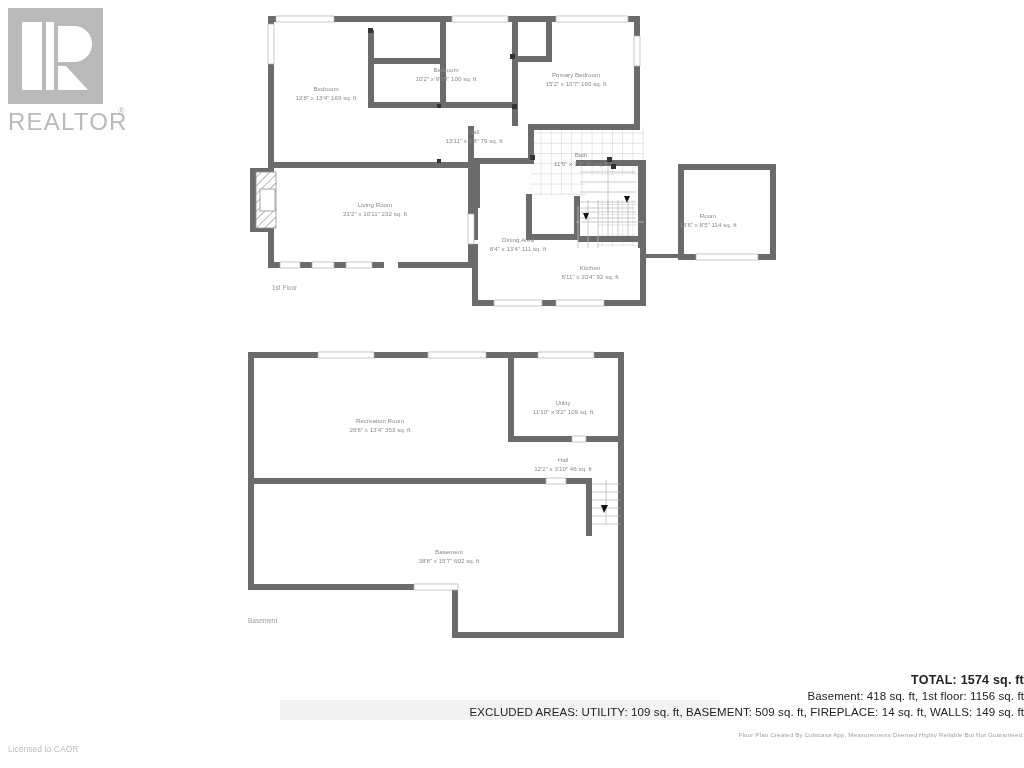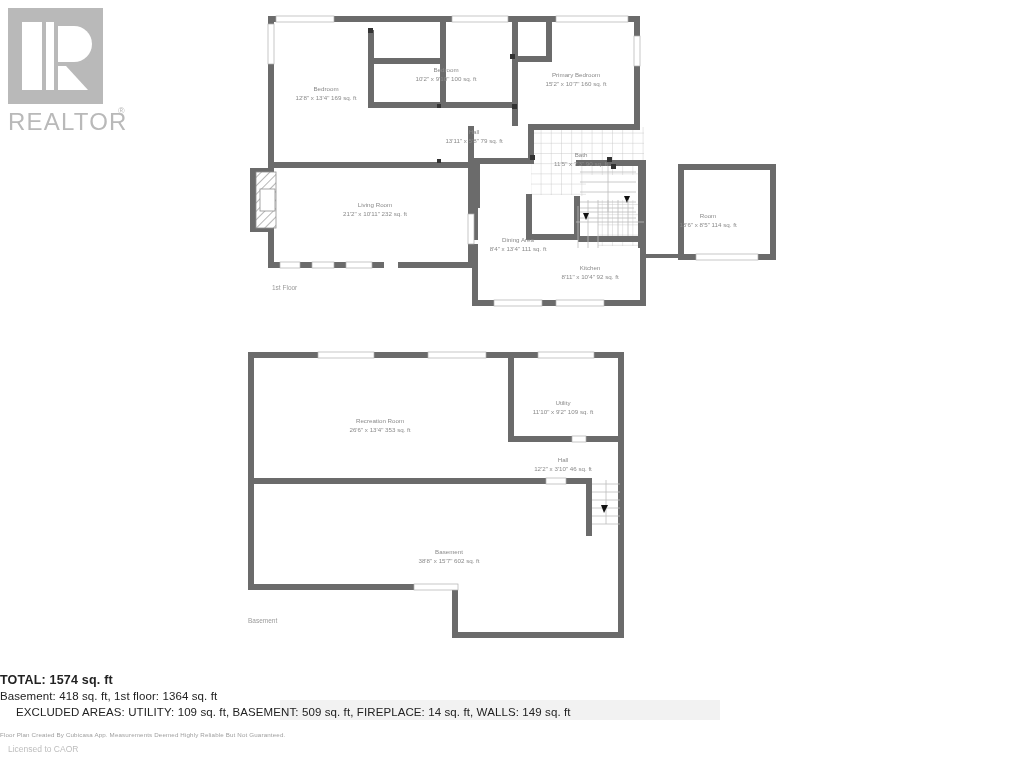--- a/index.html
+++ b/index.html
@@ -86,21 +86,21 @@
     font-family: "Liberation Sans", sans-serif;
     white-space: nowrap;
   }
 
   
   #summary {
     position: absolute;
     left: 0;
     top: 672px;
     width: 1024px;
-    text-align: left;
+    text-align: right;
     color: #222222;
     font-family: "Liberation Sans", sans-serif;
   }
   #summary-total {
     font-size: 12.5px;
     font-weight: bold;
     letter-spacing: 0.2px;
     line-height: 16px;
   }
   #summary-breakdown {
@@ -411,20 +411,20 @@
   </div>
   <div class="room-label" style="left:449px; top:548px;">
     <span class="rl-name">Basement</span>
     <span class="rl-dim">38'8" x 15'7" 602 sq. ft</span>
   </div>
   <div class="floor-caption" style="left:248px; top:617px;">Basement</div>
 
   <div id="watermark"></div>
   <div id="summary">
     <div id="summary-total">TOTAL: 1574 sq. ft</div>
-    <div id="summary-breakdown">Basement: 418 sq. ft, 1st floor: 1364 sq. ft</div>
+    <div id="summary-breakdown">Basement: 418 sq. ft, 1st floor: 1156 sq. ft</div>
     <div id="summary-excluded">EXCLUDED AREAS: UTILITY: 109 sq. ft, BASEMENT: 509 sq. ft, FIREPLACE: 14 sq. ft, WALLS: 149 sq. ft</div>
     <div id="summary-credit">Floor Plan Created By Cubicasa App. Measurements Deemed Highly Reliable But Not Guaranteed.</div>
   </div>
 
   <div id="licensed">Licensed to CAOR</div>
 
 </div>
 
 </body></html>

